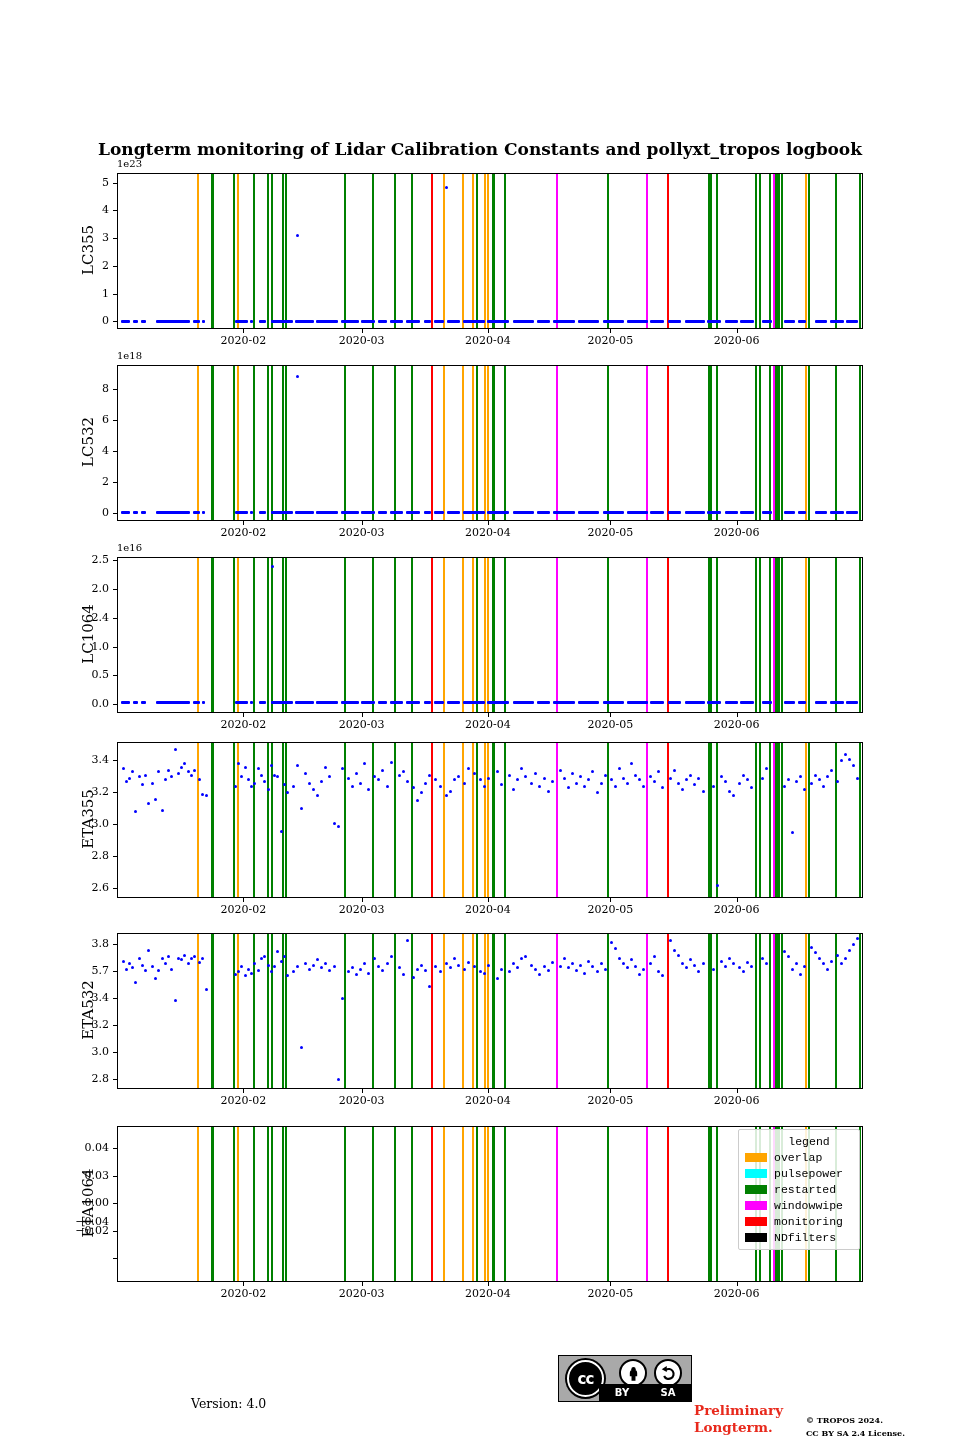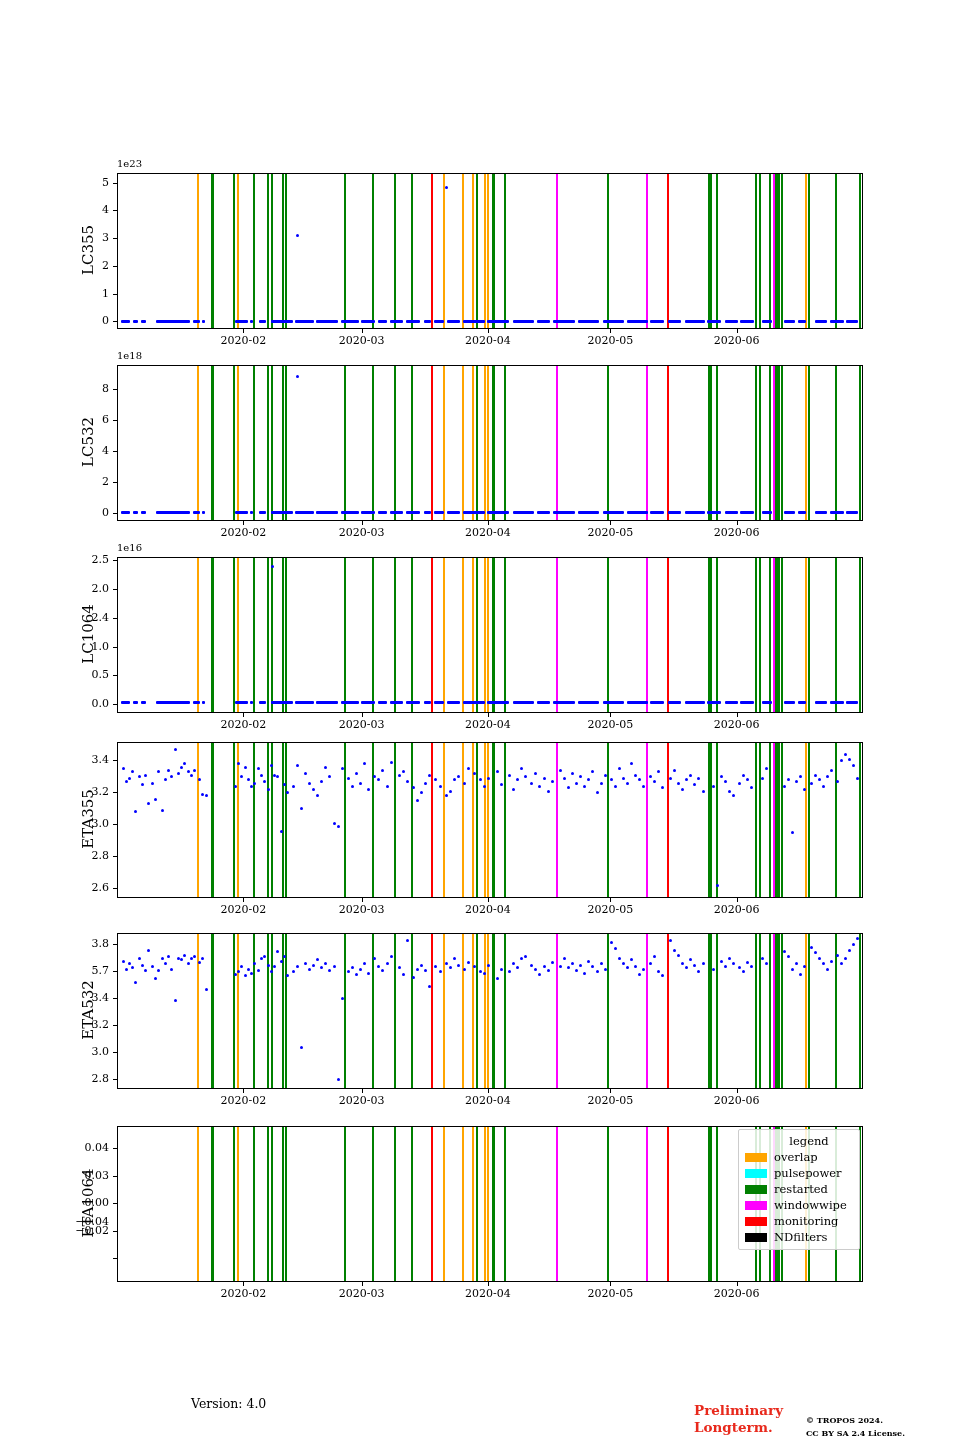--- a/index.html
+++ b/index.html
@@ -44,20 +44,21 @@
             font-weight:bold;font-size:15px;letter-spacing:-1px;}
   .iconcirc{position:absolute;top:3px;width:28px;height:28px;background:#fff;
             border:2.5px solid #000;border-radius:50%;box-sizing:border-box;
             display:flex;align-items:center;justify-content:center;}
   #byicon{left:60px;} #saicon{left:95px;}
 </style>
 </head>
 <body>
 
 <div id="fig">
+  <div id="title">Longterm monitoring of Lidar Calibration Constants and pollyxt_tropos logbook</div>
   <div id="plots">
       <div class="plot" style="left: 117px; top: 173px; width: 744px; height: 154px;">
         <div class="evt" style="left: 78.9036px; width: 2px; background: rgb(255, 165, 0);"></div>
         <div class="evt" style="left: 93.0797px; width: 3px; background: rgb(0, 128, 0);"></div>
         <div class="evt" style="left: 114.779px; width: 2px; background: rgb(0, 128, 0);"></div>
         <div class="evt" style="left: 118.855px; width: 2px; background: rgb(255, 165, 0);"></div>
         <div class="evt" style="left: 134.755px; width: 2px; background: rgb(0, 128, 0);"></div>
         <div class="evt" style="left: 149.023px; width: 2px; background: rgb(0, 128, 0);"></div>
         <div class="evt" style="left: 152.692px; width: 2px; background: rgb(0, 128, 0);"></div>
         <div class="evt" style="left: 163.699px; width: 2px; background: rgb(0, 128, 0);"></div>
@@ -849,21 +850,21 @@
         <div class="evt" style="left: 637.413px; width: 2px; background: rgb(0, 128, 0);"></div>
         <div class="evt" style="left: 641.082px; width: 2px; background: rgb(0, 128, 0);"></div>
         <div class="evt" style="left: 651.274px; width: 2px; background: rgb(0, 128, 0);"></div>
         <div class="evt" style="left: 654.535px; width: 2px; background: rgb(255, 0, 255);"></div>
         <div class="evt" style="left: 656.704px; width: 5px; background: rgb(0, 128, 0);"></div>
         <div class="evt" style="left: 662.689px; width: 2px; background: rgb(0, 128, 0);"></div>
         <div class="evt" style="left: 687.149px; width: 2px; background: rgb(255, 165, 0);"></div>
         <div class="evt" style="left: 689.595px; width: 2px; background: rgb(0, 128, 0);"></div>
         <div class="evt" style="left: 717.317px; width: 2px; background: rgb(0, 128, 0);"></div>
         <div class="evt" style="left: 740.962px; width: 2px; background: rgb(0, 128, 0);"></div>
-        <div class="legend" style="right: 2px; top: 2px; width: 108px;">
+        <div class="legend" style="right: 2px; top: 2px; width: 108px; font-family: Liberation Mono, monospace;">
           <div class="lrow ltitle">legend</div>
           <div class="lrow">
             <div class="sw" style="background: rgb(255, 165, 0);"></div>
             <span>overlap</span>
           </div>
           <div class="lrow">
             <div class="sw" style="background: rgb(0, 255, 255);"></div>
             <span>pulsepower</span>
           </div>
           <div class="lrow">
@@ -902,20 +903,41 @@
       <div class="xtl" style="left: 452.981px; top: 1287px;">2020-04</div>
       <div class="xtk" style="left: 610.282px; top: 1282px;"></div>
       <div class="xtl" style="left: 575.282px; top: 1287px;">2020-05</div>
       <div class="xtk" style="left: 736.66px; top: 1282px;"></div>
       <div class="xtl" style="left: 701.66px; top: 1287px;">2020-06</div>
       <div class="ylab" style="left: 88px; top: 1203px;">ETA1064</div>
     </div>
 
   <div id="version">Version: 4.0</div>
 
+  <div id="ccbadge">
+    <div id="cccircle">
+      <div class="ring">cc</div>
+    </div>
+    <div class="iconcirc" id="byicon">
+      <svg width="17" height="17" viewBox="0 0 24 24">
+        <circle cx="12" cy="6" r="3.1" fill="#000"></circle>
+        <path d="M6.8 11.2 a5.2 4.6 0 0 1 10.4 0 v4.6 h-2.4 v6.4 h-5.6 v-6.4 h-2.4 z" fill="#000"></path>
+      </svg>
+    </div>
+    <div class="iconcirc" id="saicon">
+      <svg width="17" height="17" viewBox="0 0 24 24">
+        <path d="M8 7 a7 7 0 1 1 -2.2 8.5" fill="none" stroke="#000" stroke-width="3"></path>
+        <path d="M9.5 1.5 L9.5 10 L2.5 6 Z" fill="#000"></path>
+      </svg>
+    </div>
+    <div id="ccstrip">
+      <span>BY</span>
+      <span>SA</span>
+    </div>
+  </div>
 
   <div id="prelim">
     <div>Preliminary</div>
     <div>Longterm.</div>
   </div>
 
   <div id="license">
     <div>© TROPOS 2024.</div>
     <div>CC BY SA 2.4 License.</div>
   </div>

